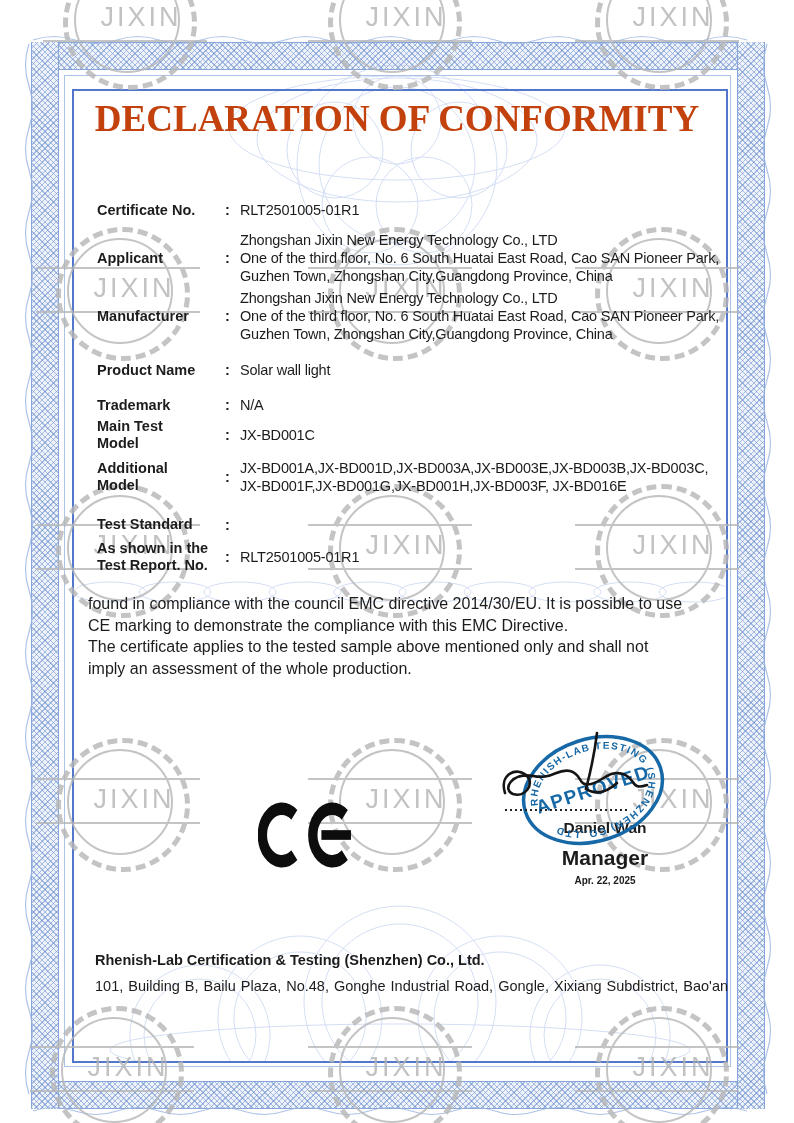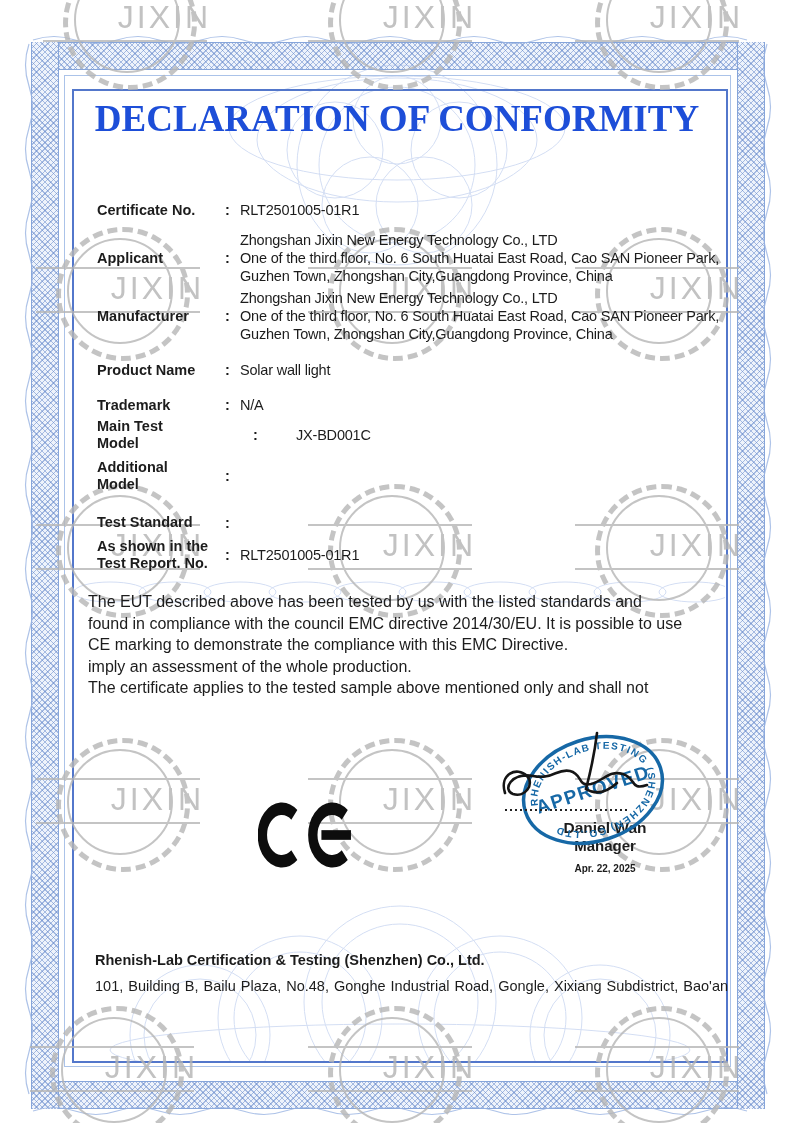--- a/index.html
+++ b/index.html
@@ -22,41 +22,41 @@
 
   .decor{position:absolute;left:0;top:0;z-index:1;pointer-events:none;}
 
   
   .wm-layer{position:absolute;left:0;top:0;width:794px;height:1123px;z-index:2;pointer-events:none;}
   .seal{position:absolute;width:164px;height:144px;opacity:.8;}
   .seal .gear{position:absolute;left:20px;top:10px;width:124px;height:124px;border:5px dashed #b6b6b6;border-radius:50%;}
   .seal .ring{position:absolute;left:31px;top:21px;width:102px;height:102px;border:2px solid #b6b6b6;border-radius:50%;}
   .seal .bar{position:absolute;left:0;width:164px;height:0;border-top:2px solid #b6b6b6;}
   .seal .bt{top:50px;} .seal .bb{top:94px;}
-  .seal .wmtext{position:absolute;left:4px;top:56px;width:164px;text-align:right;background:transparent;
-                font-size:32px;line-height:30px;letter-spacing:3px;color:#b3b3b3;}
+  .seal .wmtext{position:absolute;left:16px;top:56px;width:164px;text-align:center;background:transparent;
+                font-size:27px;line-height:30px;letter-spacing:3px;color:#b3b3b3;}
 
   
   .title{position:absolute;left:0;top:97px;width:100%;text-align:center;z-index:5;
-         font-family:"Liberation Serif",serif;font-weight:bold;font-size:37px;color:#1d4ed8;}
+         font-family:"Liberation Serif",serif;font-weight:bold;font-size:37px;color:#c2410c;}
   .content{position:absolute;left:97px;top:0;width:622px;z-index:5;}
   .row{display:flex;align-items:center;}
   .lcol{flex:none;width:128px;font-weight:bold;font-size:14.5px;line-height:17px;}
   .ccol{flex:none;width:15px;font-weight:bold;font-size:14.5px;}
   .vcol{font-size:14.5px;line-height:18px;letter-spacing:-0.2px;white-space:nowrap;}
   .paras{margin-top:19px;margin-left:-9px;font-size:16px;line-height:21.5px;white-space:nowrap;}
 
   
   .ce{position:absolute;left:258px;top:801px;z-index:4;}
 
   
   .stamp{position:absolute;left:455px;top:690px;z-index:6;}
   .sigblk{position:absolute;left:515px;top:818px;width:180px;text-align:center;z-index:5;font-weight:bold;}
   .signame{font-size:15.5px;line-height:19px;}
-  .sigrole{font-size:15px;line-height:18px;}
+  .sigrole{margin-top:12px;font-size:21px;line-height:18px;}
   .sigdate{margin-top:5px;font-size:10px;line-height:18px;}
 
   
   .footerblk{position:absolute;left:95px;top:951px;z-index:5;font-size:14.5px;}
   .company{font-weight:bold;line-height:18px;}
   .addr{margin-top:7px;line-height:21px;word-spacing:1px;white-space:nowrap;}
 </style>
 </head>
 <body>
 
@@ -274,37 +274,41 @@
     <div class="row" style="margin-top: 17px;">
       <div class="lcol">
             <div>Trademark</div>
           </div>
       <div class="ccol">:</div>
       <div class="vcol">
             <div>N/A</div>
           </div>
     </div>
 
-    <div class="row" style="margin-top: 4px; gap: 28px;">
+    <div class="row" style="margin-top: 4px;">
       <div class="lcol">
             <div>Main Test</div>
             <div>Model</div>
           </div>
       <div class="ccol">:</div>
       <div class="vcol">
             <div>JX-BD001C</div>
           </div>
     </div>
 
     <div class="row" style="margin-top: 7px;">
       <div class="lcol">
             <div>Additional</div>
             <div>Model</div>
           </div>
       <div class="ccol">:</div>
+      <div class="vcol">
+            <div>JX-BD001A,JX-BD001D,JX-BD003A,JX-BD003E,JX-BD003B,JX-BD003C,</div>
+            <div>JX-BD001F,JX-BD001G,JX-BD001H,JX-BD003F, JX-BD016E</div>
+          </div>
     </div>
 
     <div class="row" style="margin-top: 21px;">
       <div class="lcol">
             <div>Test Standard</div>
           </div>
       <div class="ccol">:</div>
     </div>
 
     <div class="row" style="margin-top: 7px;">
@@ -312,25 +316,24 @@
             <div>As shown in the</div>
             <div>Test Report. No.</div>
           </div>
       <div class="ccol">:</div>
       <div class="vcol">
             <div>RLT2501005-01R1</div>
           </div>
     </div>
   </div>
     <div class="paras" id="paras-host">
-        <div>The EUT described above has been tested by us with the listed standards and</div>
         <div>found in compliance with the council EMC directive 2014/30/EU. It is possible to use</div>
         <div>CE marking to demonstrate the compliance with this EMC Directive.</div>
+        <div>The certificate applies to the tested sample above mentioned only and shall not</div>
         <div>imply an assessment of the whole production.</div>
-        <div>The certificate applies to the tested sample above mentioned only and shall not</div>
       </div>
   </div>
 
   <svg class="ce" width="98" height="68" viewBox="0 0 136 70" preserveAspectRatio="none" aria-label="CE">
     <g stroke="#0d0d0d" stroke-width="13" fill="none">
       <path d="M 50.4,14.3 A 27,27 0 1 0 50.4,55.7"></path>
       <path d="M 120.4,14.3 A 27,27 0 1 0 120.4,55.7"></path>
     </g>
     <path d="M 88,35 L 129,35" stroke="#0d0d0d" stroke-width="10" fill="none"></path>
   </svg>

